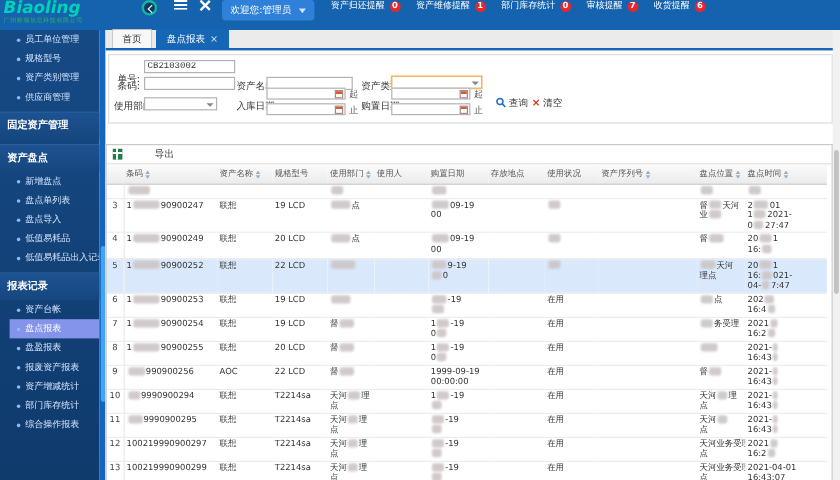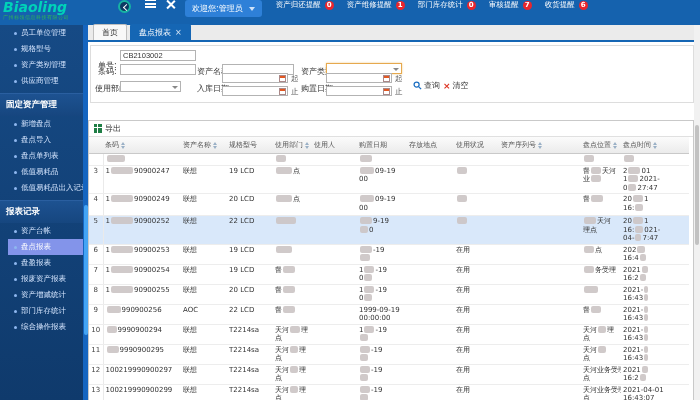--- a/index.html
+++ b/index.html
@@ -48,37 +48,37 @@
             border-bottom:2px solid #1566b4; display:flex; align-items:flex-end; padding-left:5px; gap:3px; }
   .tab { font-size:8px; color:#333; background:#f8f8f8; border:1px solid #bfbfbf; border-bottom:none;
          border-radius:2px 2px 0 0; padding:2px 8px 2px 8px; display:flex; align-items:center; gap:4px; }
   .tab.act { background:#1566b4; color:#fff; border-color:#1566b4; }
   .tclose { font-size:8px; line-height:6px; color:#dce9f7; }
 
   
   .formbox { position:absolute; left:2px; top:20px; width:604px; height:58px; border:1px solid #ddd; background:#fff; }
   .flabel { position:absolute; font-size:8px; color:#333; white-space:nowrap; }
   .finput { position:absolute; border:1px solid #b3b3b3; background:#fff; font-size:7.5px; color:#333;
-            padding:0 2px; height:11px; }
+            padding:0 2px; height:11px;font-family:Liberation Mono, monospace; }
   .fselect { position:absolute; border:1px solid #b3b3b3; background:#fff; height:11px; }
   .fselect.warn { border:1px solid #e6a94e; box-shadow:0 0 2px #f0cd92; }
   .fselect .caret { position:absolute; right:2px; top:3.5px; width:0; height:0;
             border-left:3px solid transparent; border-right:3px solid transparent; border-top:3.5px solid #888; }
   .fdate { position:absolute; border:1px solid #b3b3b3; background:#fff; height:10px; }
   .cal { position:absolute; right:1px; top:1px; width:7px; height:7px; border:1px solid #a88;
          background:linear-gradient(180deg,#e25822 0 2px,#fff 2px); }
   .qz { position:absolute; font-size:7.5px; color:#555; }
   .formbtn { position:absolute; display:flex; align-items:center; gap:2px; font-size:8px; color:#333; cursor:pointer; }
   .clearx { color:#dd3322; font-weight:bold; font-size:9px; line-height:8px; }
 
   
   .gridbox { position:absolute; left:0; top:95px; width:606px; height:280px; border:1px solid #c9c9c9;
              border-bottom:none; background:#fff; overflow:hidden; }
   .gtoolbar { height:16px; border-bottom:1px solid #e0e0e0; display:flex; align-items:center; padding-left:5px; gap:3px; }
-  .gtoolbar span.lbl { font-size:8px; color:#333; }
+  .gtoolbar span.lbl { font-size:8px; color:#333;margin-left:24px; }
   .xls { width:8px; height:9px; background:#1f7e45; display:inline-block;
          background-image:linear-gradient(transparent 0 3px,#fff 3px 4px,transparent 4px),
                           linear-gradient(90deg,transparent 0 3px,#fff 3px 4px,transparent 4px); }
   table { border-collapse:collapse; table-layout:fixed; width:600px; font-size:7px; color:#333; }
   thead th { background:linear-gradient(180deg,#fbfbfb,#ebebeb); border-bottom:1px solid #c9c9c9;
              font-weight:normal; color:#555; text-align:left; padding:3px 2px; font-size:7px; white-space:nowrap; }
   thead th .sort { display:inline-block; vertical-align:middle; margin-left:2px; }
   .su { display:block; width:0; height:0; border-left:2.5px solid transparent; border-right:2.5px solid transparent;
         border-bottom:3px solid #9ab0c6; margin-bottom:1px; }
   .sd { display:block; width:0; height:0; border-left:2.5px solid transparent; border-right:2.5px solid transparent;
@@ -147,31 +147,32 @@
         </div>
         <div class="sb-item">
           <span class="dot"></span>
           <span>资产类别管理</span>
         </div>
         <div class="sb-item">
           <span class="dot"></span>
           <span>供应商管理</span>
         </div>
         <div class="sb-sec"><span>固定资产管理</span></div>
+        <div class="sb-sec"><span>资产盘点</span></div>
         <div class="sb-item">
           <span class="dot"></span>
           <span>新增盘点</span>
         </div>
         <div class="sb-item">
           <span class="dot"></span>
+          <span>盘点单列表</span>
+        </div>
+        <div class="sb-item">
+          <span class="dot"></span>
           <span>盘点导入</span>
-        </div>
-        <div class="sb-item">
-          <span class="dot"></span>
-          <span>盘点单列表</span>
         </div>
         <div class="sb-item">
           <span class="dot"></span>
           <span>低值易耗品</span>
         </div>
         <div class="sb-item">
           <span class="dot"></span>
           <span>低值易耗品出入记录</span>
         </div>
         <div class="sb-sec"><span>报表记录</span></div>

